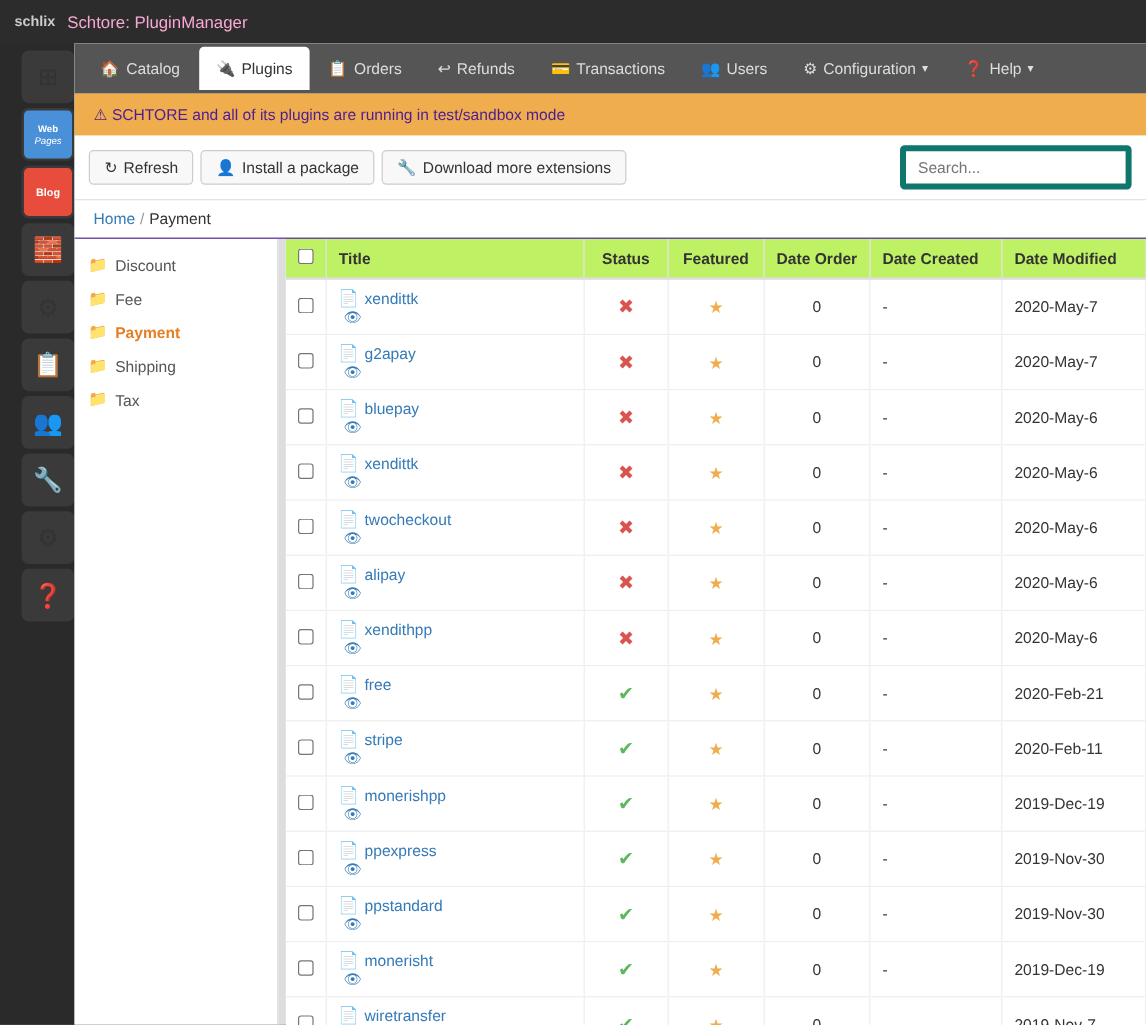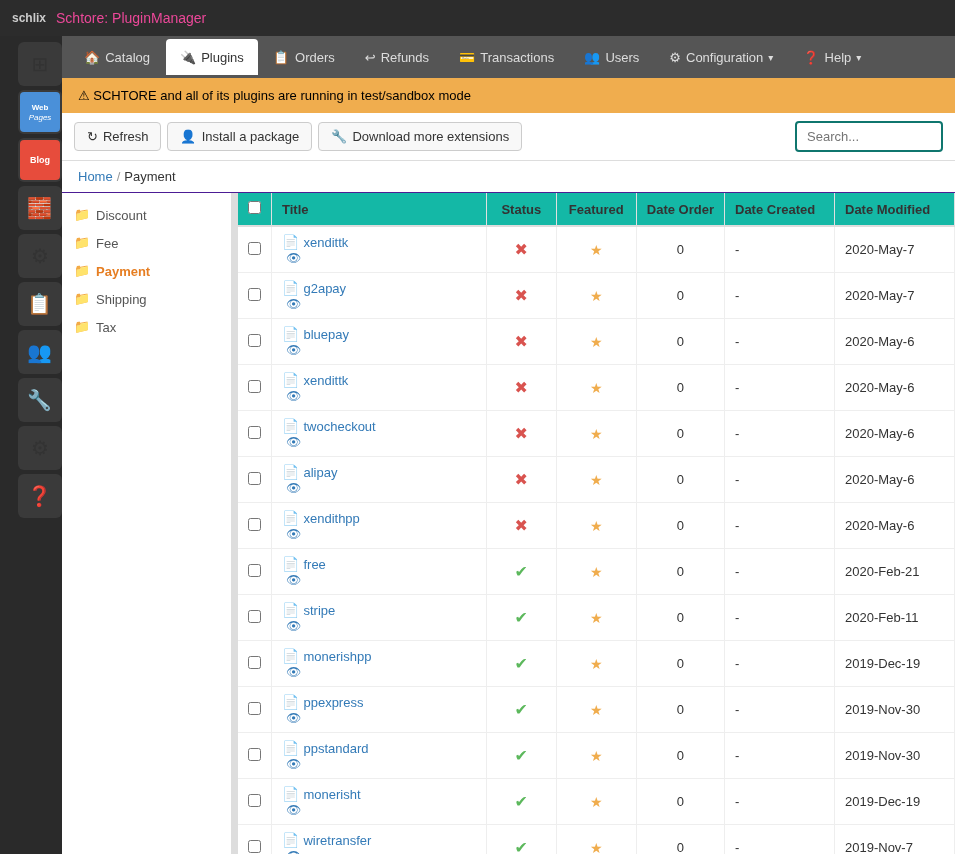--- a/index.html
+++ b/index.html
@@ -13,21 +13,21 @@
       align-items: center;
       padding: 0 12px;
       gap: 10px;
     }
     .top-bar-logo {
       color: #ccc;
       font-size: 12px;
       font-weight: bold;
     }
     .top-bar-title {
-      color: #ec4899;
+      color: #f9a8d4;
       font-size: 14px;
     }
 
     
     .layout {
       display: flex;
       height: calc(854px - 36px);
     }
     .sidebar {
       width: 62px;
@@ -101,30 +101,30 @@
       cursor: pointer;
       font-size: 13px;
       display: flex;
       align-items: center;
       gap: 5px;
       color: #333;
     }
     .toolbar-search {
       margin-left: auto;
       padding: 6px 10px;
-      border: 2px solid #0f766e;
+      border: 5px solid #0f766e;
       border-radius: 4px;
-      width: 148px;
+      width: 193px;
       font-size: 13px;
     }
 
     
     .alert-warning {
       background: #f0ad4e;
-      color: #000000;
+      color: #4c1d95;
       padding: 10px 16px;
       font-size: 13px;
       display: flex;
       align-items: center;
       gap: 6px;
     }
 
     
     .breadcrumb {
       padding: 8px 16px;
@@ -183,21 +183,21 @@
       flex: 1;
       overflow: auto;
       background: #fff;
     }
     table {
       width: 100%;
       border-collapse: collapse;
       font-size: 13px;
     }
     thead tr {
-      background: #14b8a6;
+      background: #bef264;
       border-bottom: 2px solid #ddd;
     }
     thead th {
       padding: 8px 10px;
       text-align: left;
       font-weight: bold;
       color: #333;
       border-right: 1px solid #e0e0e0;
       white-space: nowrap;
     }

